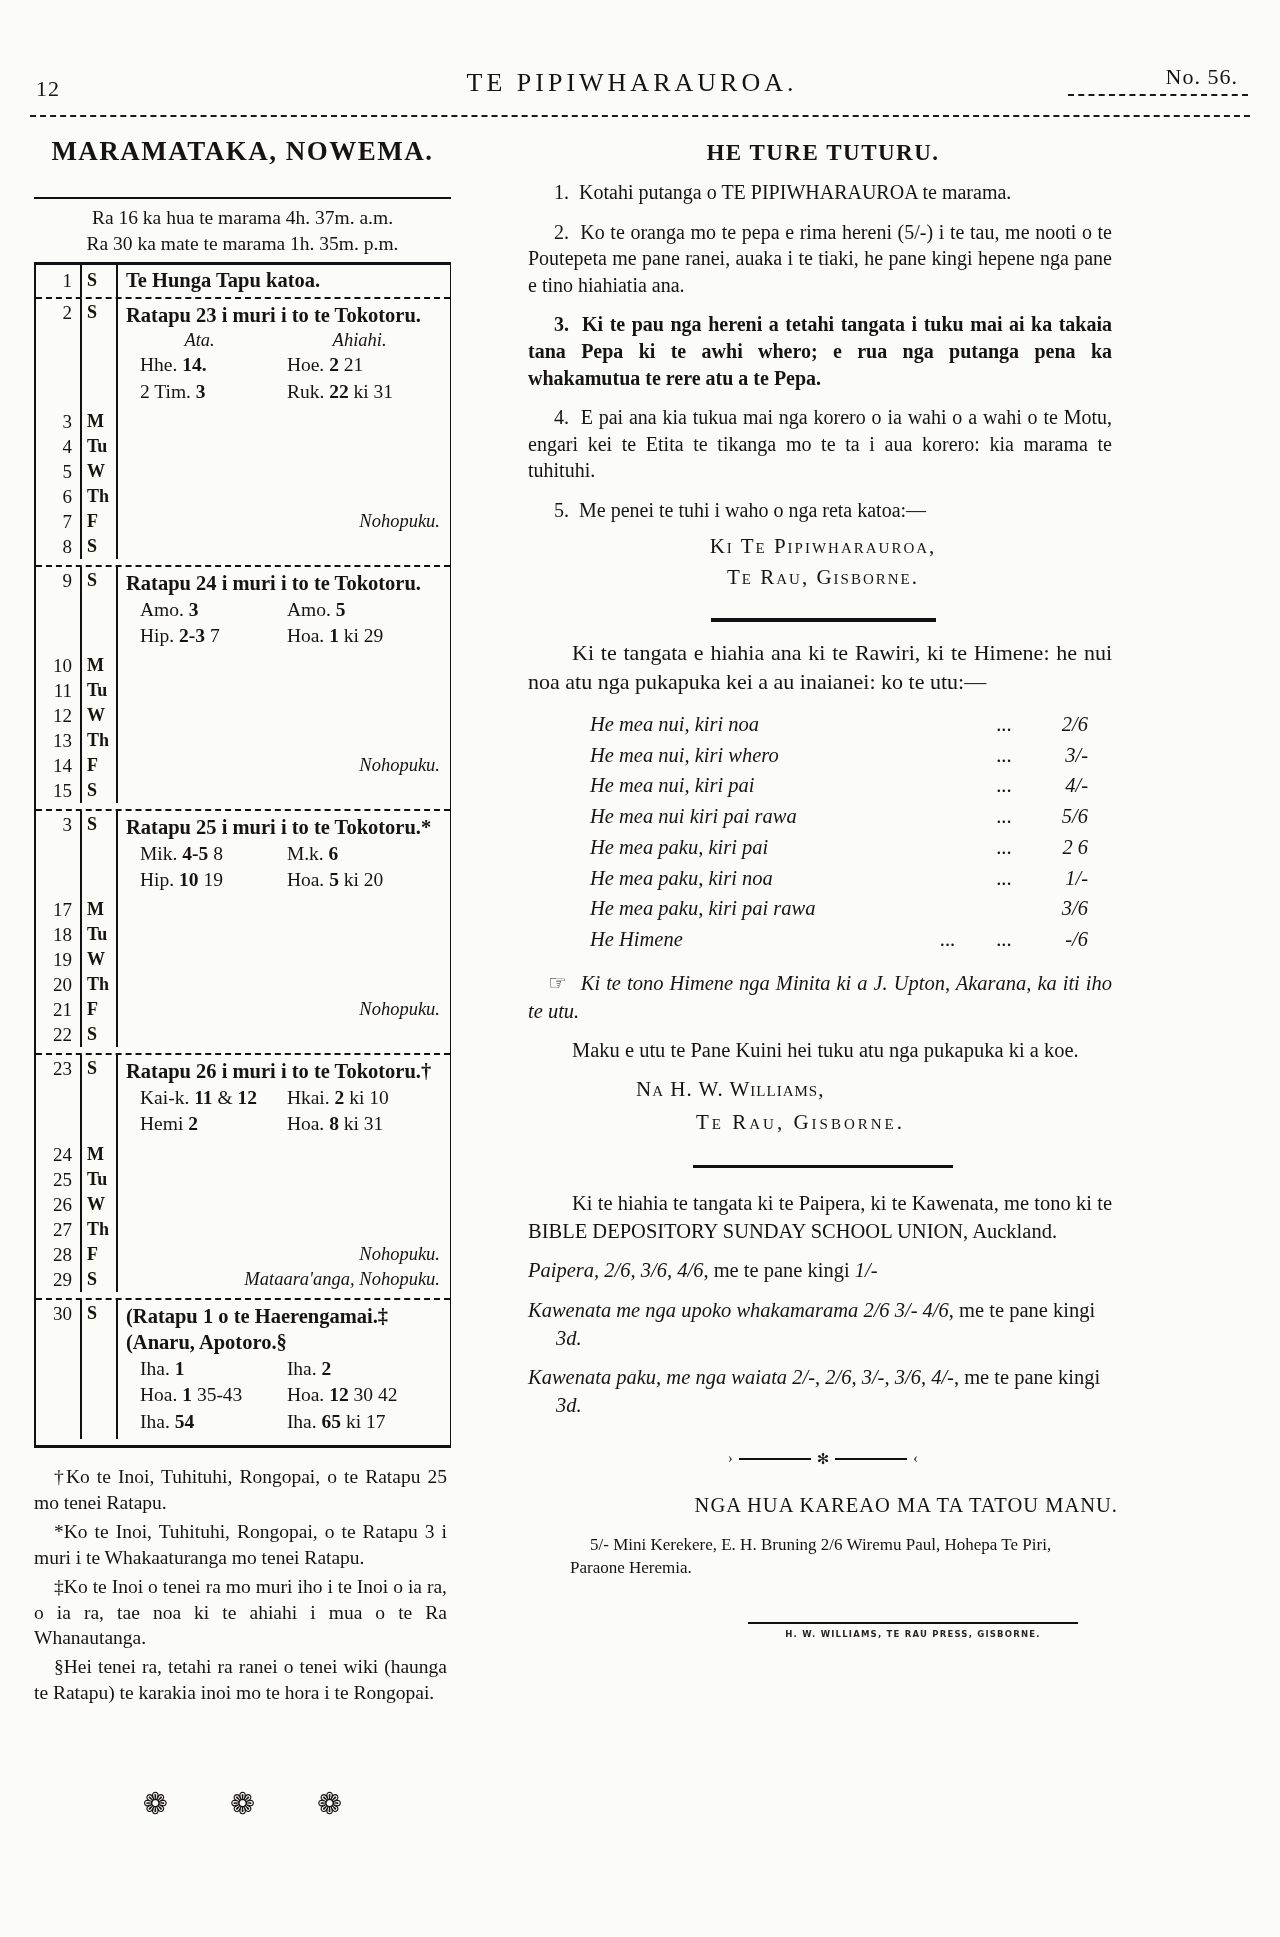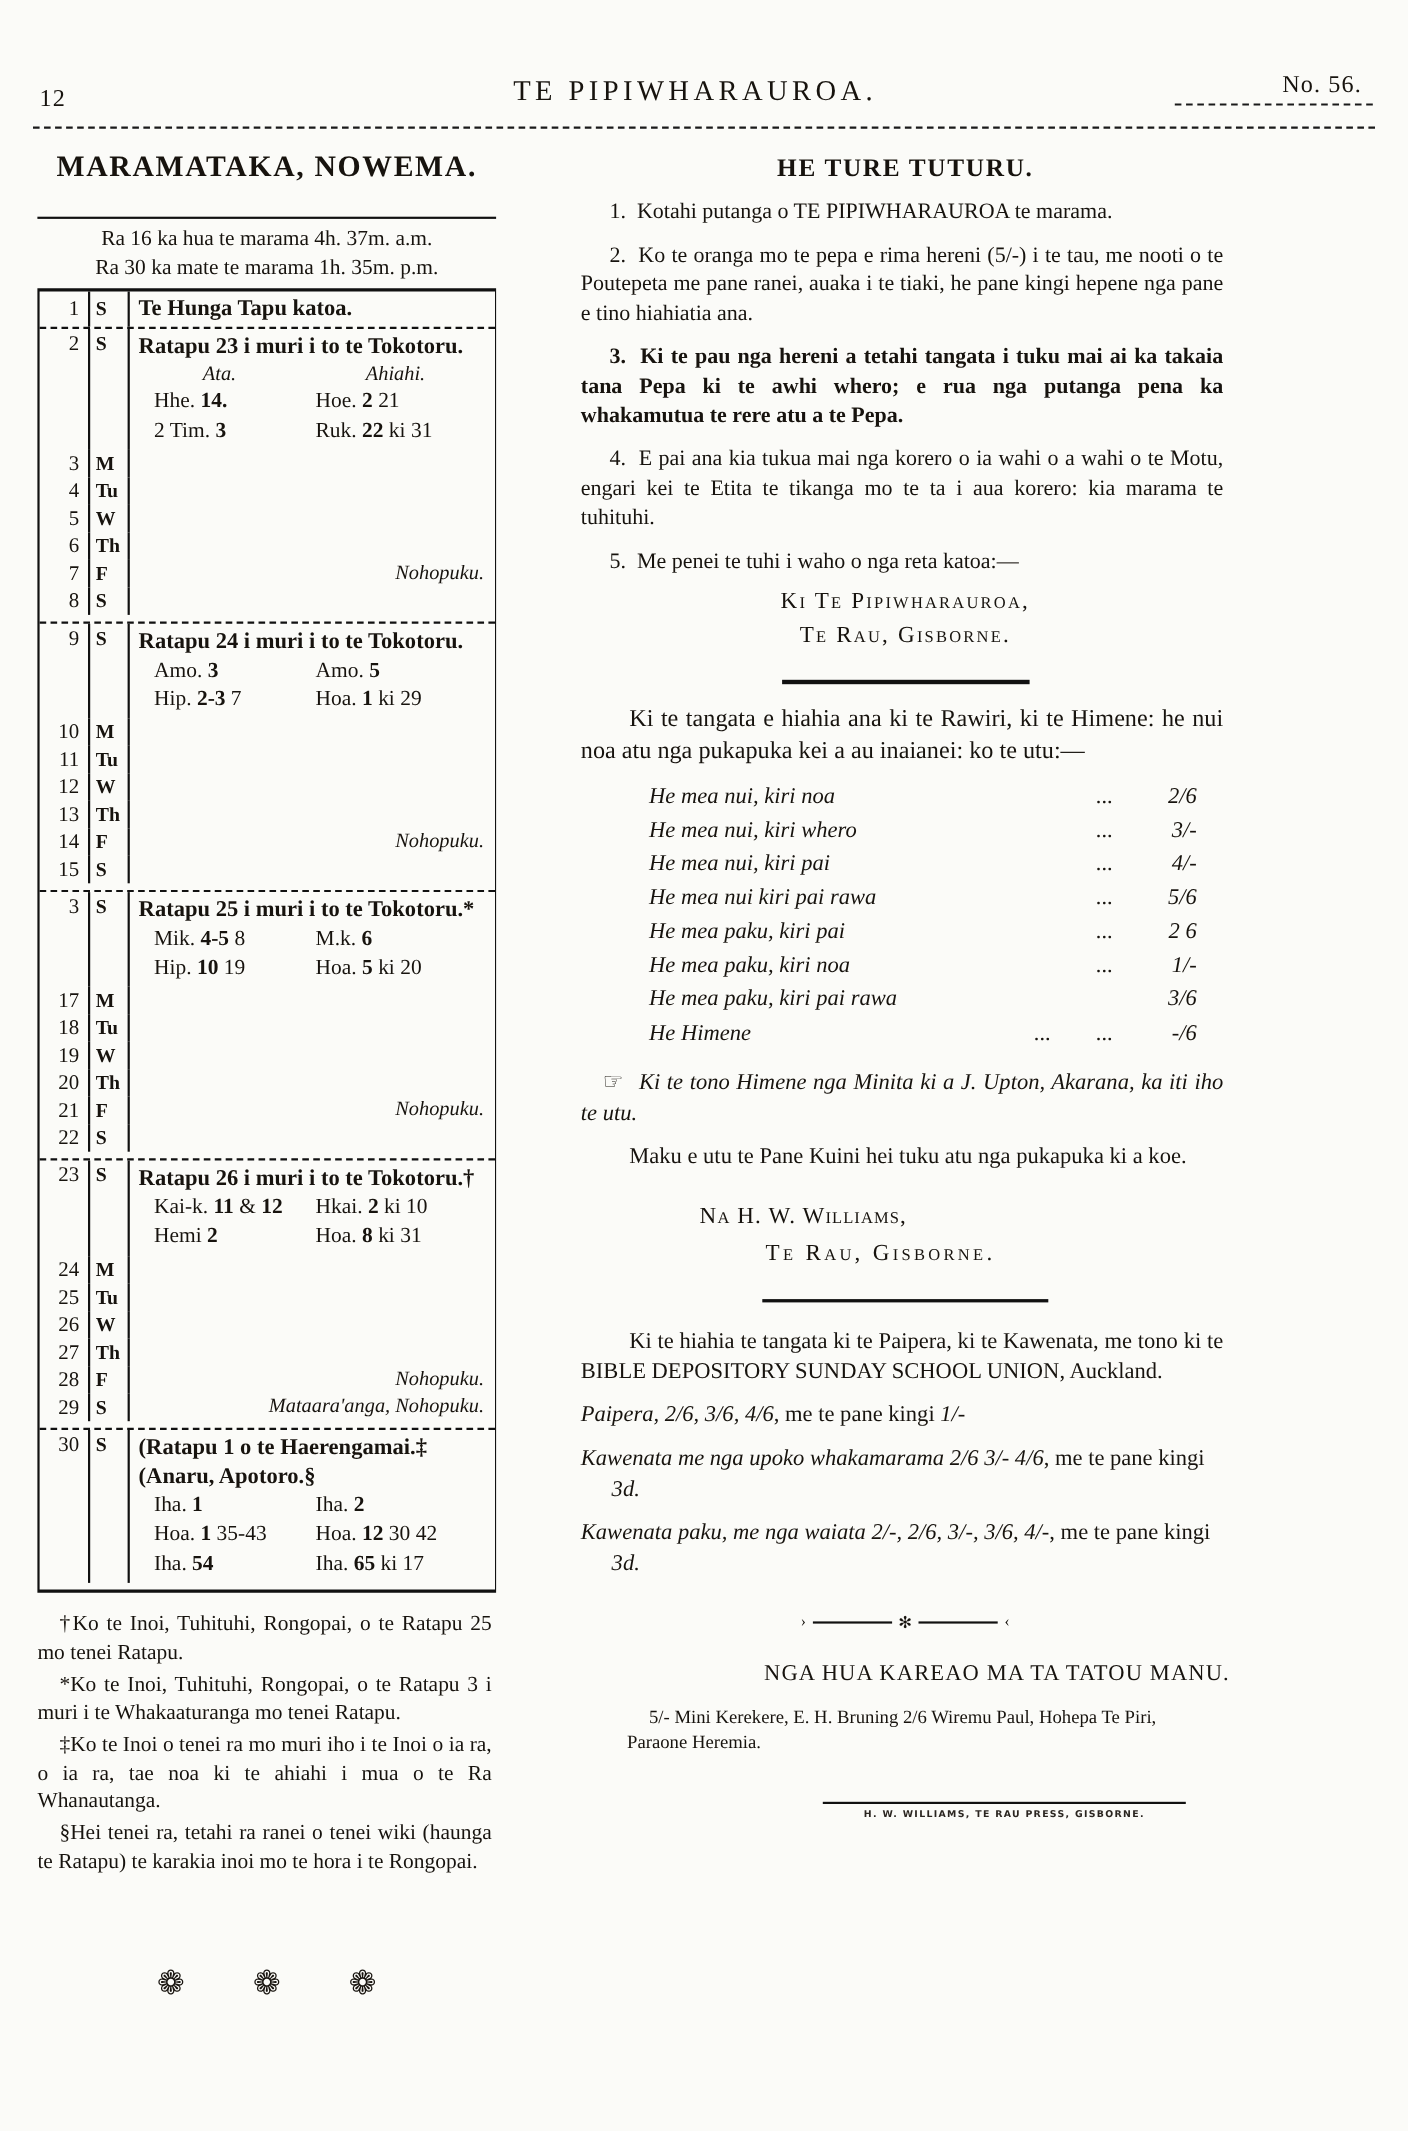--- a/index.html
+++ b/index.html
@@ -73,21 +73,21 @@
   .price-list { margin:12px 30px 0 62px; }
   .price-row { display:flex; font-size:20.5px; font-style:italic; line-height:1.5; }
   .price-label { }
   .price-dots { margin-left:auto; white-space:pre; padding-right:20px; }
   .price-value { width:56px; text-align:right; }
 
   .hand-note { font-size:20.5px; line-height:1.35; margin-top:14px; text-indent:20px; text-align:justify; padding-right:6px; }
   .hand-icon { font-family:"DejaVu Sans", sans-serif; font-style:normal; font-size:21px; padding-right:14px; }
   .hand-text { font-style:italic; }
   .maku-para { font-size:20.5px; line-height:1.35; margin-top:12px; text-indent:44px; text-align:justify; padding-right:6px; }
-  .sig-name  { margin-top:27px; margin-left:108px; font-variant:small-caps; font-size:21px; letter-spacing:1px; }
+  .sig-name  { margin-top:12px; margin-left:108px; font-variant:small-caps; font-size:21px; letter-spacing:1px; }
   .sig-place { margin-top:8px;  margin-left:168px; font-variant:small-caps; font-size:21px; letter-spacing:3px; }
 
   .mid-rule { width:260px; height:3px; background:#111; margin:30px auto 0 auto; }
 
   .bible-intro { font-size:20.5px; line-height:1.35; text-align:justify; margin-top:22px; text-indent:44px; padding-right:6px; }
   .bible-line { font-size:20.5px; line-height:1.35; margin-top:12px; padding-left:28px; text-indent:-28px; padding-right:6px; }
   .bible-line .seg-i { font-style:italic; }
 
   .tailpiece { display:flex; align-items:center; justify-content:center; gap:6px; margin-top:30px; }
   .tp-line { width:72px; border-top:2px solid #111; }

